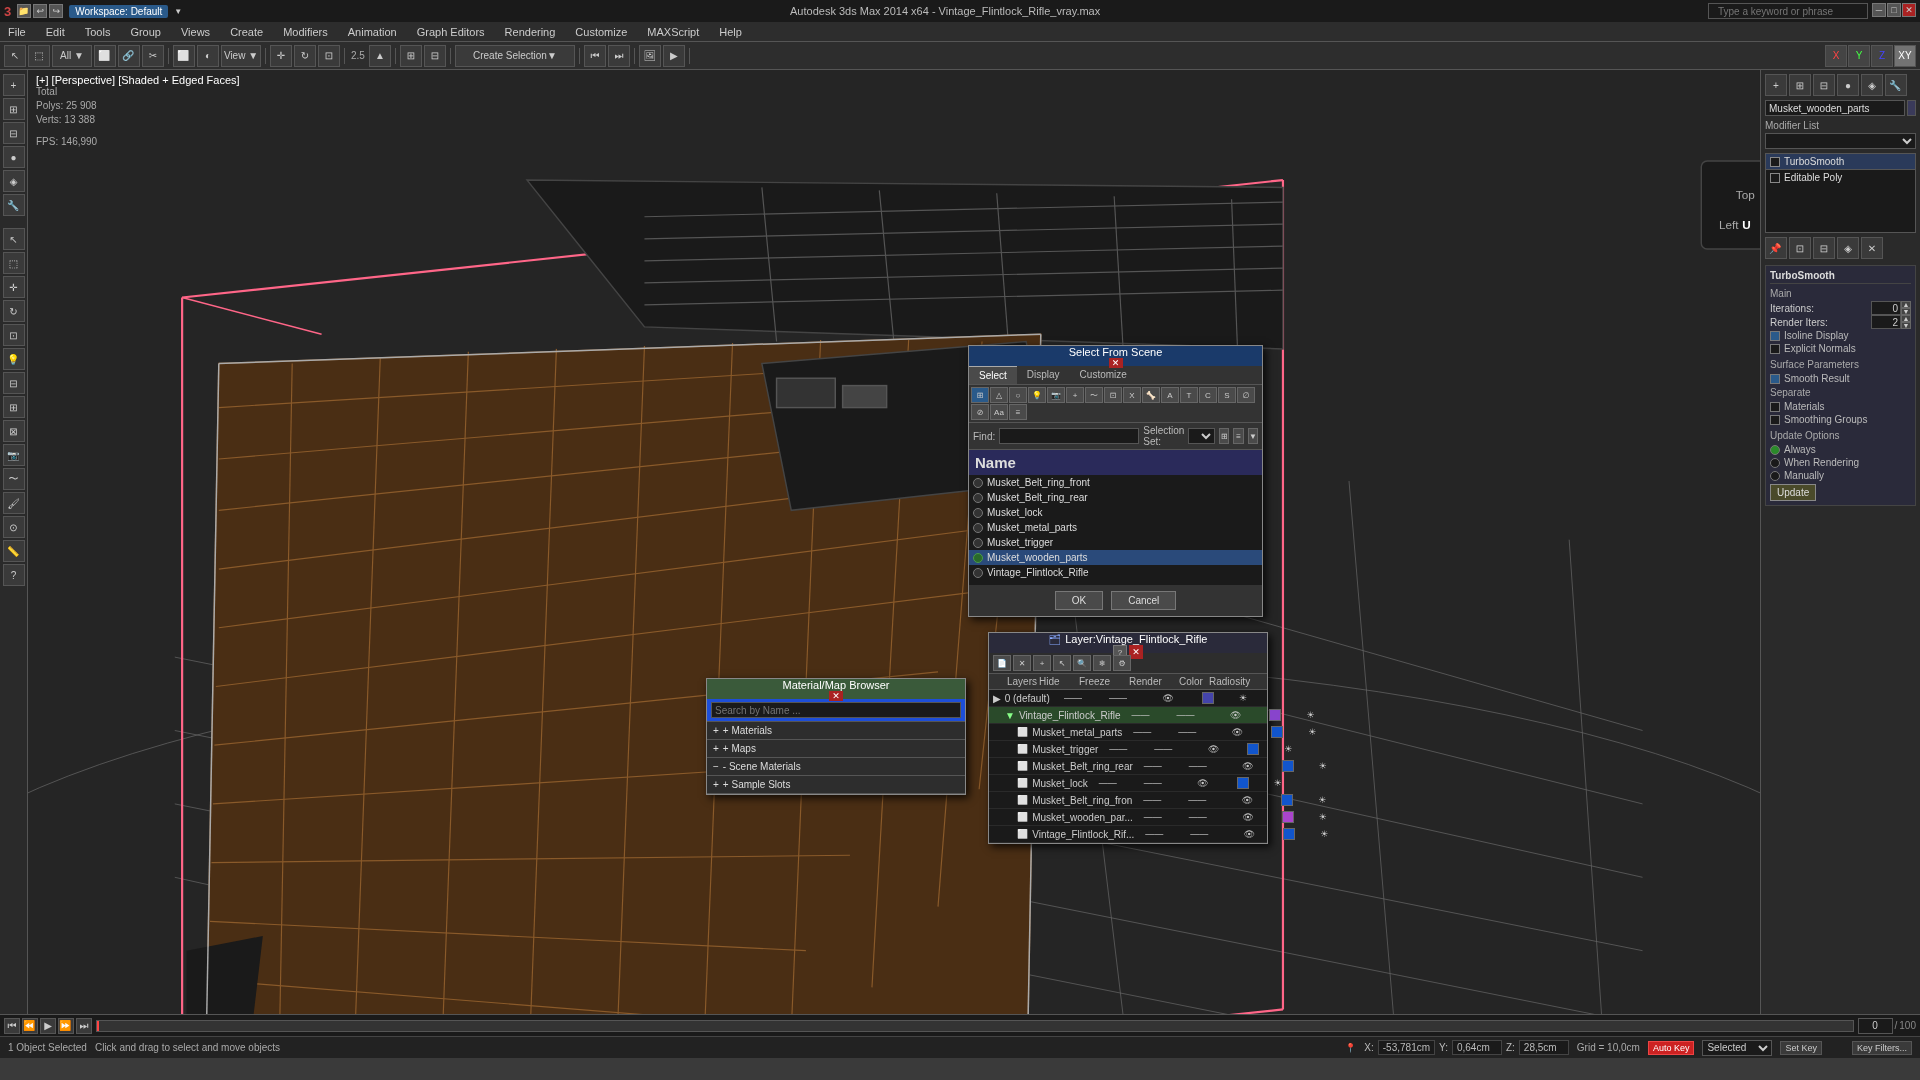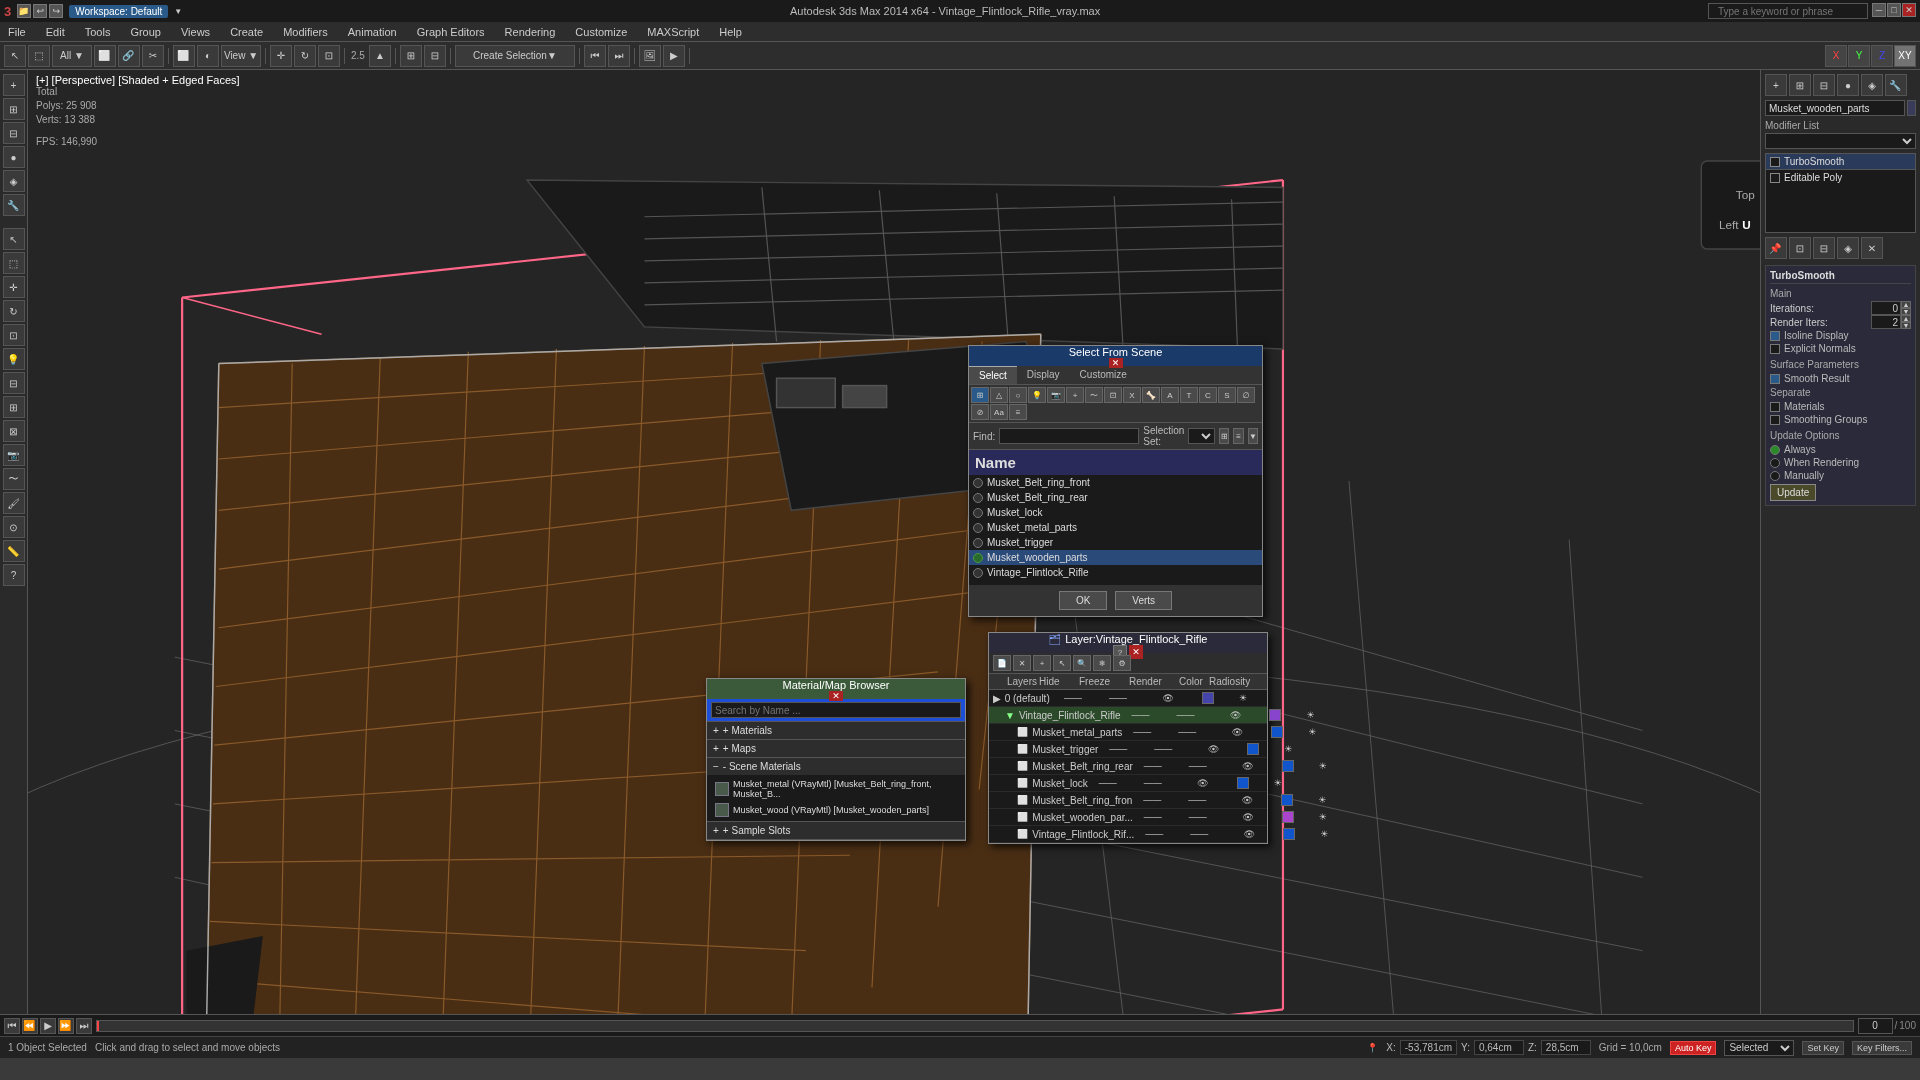--- a/index.html
+++ b/index.html
@@ -787,21 +787,21 @@
           <div class="list-radio" style="background:#2a6a2a;border-color:#4a9a4a;"></div>
           <span>Musket_wooden_parts</span>
         </div>
         <div class="list-item">
           <div class="list-radio"></div>
           <span>Vintage_Flintlock_Rifle</span>
         </div>
       </div>
       <div class="dialog-buttons">
         <button class="dlg-btn">OK</button>
-        <button class="dlg-btn">Verts</button>
+        <button class="dlg-btn">Cancel</button>
       </div>
     </div>
 
     <div id="material-browser">
       <div class="dialog-title-bar">
         <span>Material/Map Browser</span>
         <button class="dialog-close">✕</button>
       </div>
       <div class="mb-search">
         <input class="mb-search-input" type="text" placeholder="Search by Name ..." style="">
@@ -815,30 +815,20 @@
       <div class="mb-section">
         <div class="mb-section-header">
           <span>+</span>
           <span>+ Maps</span>
         </div>
       </div>
       <div class="mb-section">
         <div class="mb-section-header">
           <span>−</span>
           <span>- Scene Materials</span>
-        </div>
-        <div class="mb-section-content">
-          <div class="mb-item">
-            <div class="mb-icon mat"></div>
-            <span style="font-size:9px;">Musket_metal (VRayMtl) [Musket_Belt_ring_front, Musket_B...</span>
-          </div>
-          <div class="mb-item">
-            <div class="mb-icon mat"></div>
-            <span style="font-size:9px;">Musket_wood (VRayMtl) [Musket_wooden_parts]</span>
-          </div>
         </div>
       </div>
       <div class="mb-section">
         <div class="mb-section-header">
           <span>+</span>
           <span>+ Sample Slots</span>
         </div>
       </div>
     </div>
 
@@ -1206,14 +1196,14 @@
     <span class="coord-val">0,64cm</span>
     <span>Z:</span>
     <span class="coord-val">28,5cm</span>
   </div>
   <span>Grid = 10,0cm</span>
   <button style="background:#cc2222;border:1px solid #ee4444;color:#fff;font-size:9px;padding:1px 4px;cursor:pointer;">Auto Key</button>
   <select style="height:16px;background:#1a1a1a;border:1px solid #555;color:#ccc;font-size:10px;width:70px;">
     <option>Selected</option>
   </select>
   <button style="background:#3a3a3a;border:1px solid #555;color:#ccc;font-size:9px;padding:1px 4px;cursor:pointer;">Set Key</button>
-  <button style="background:#3a3a3a;border:1px solid #555;color:#ccc;font-size:9px;padding:1px 4px;cursor:pointer;">Key Filters...</button>
+  <button style="background:#3a3a3a;border:1px solid #555;color:#ccc;font-size:9px;padding:1px 4px;cursor:pointer;margin-left:22px;">Key Filters...</button>
 </div>
 
 </body></html>

